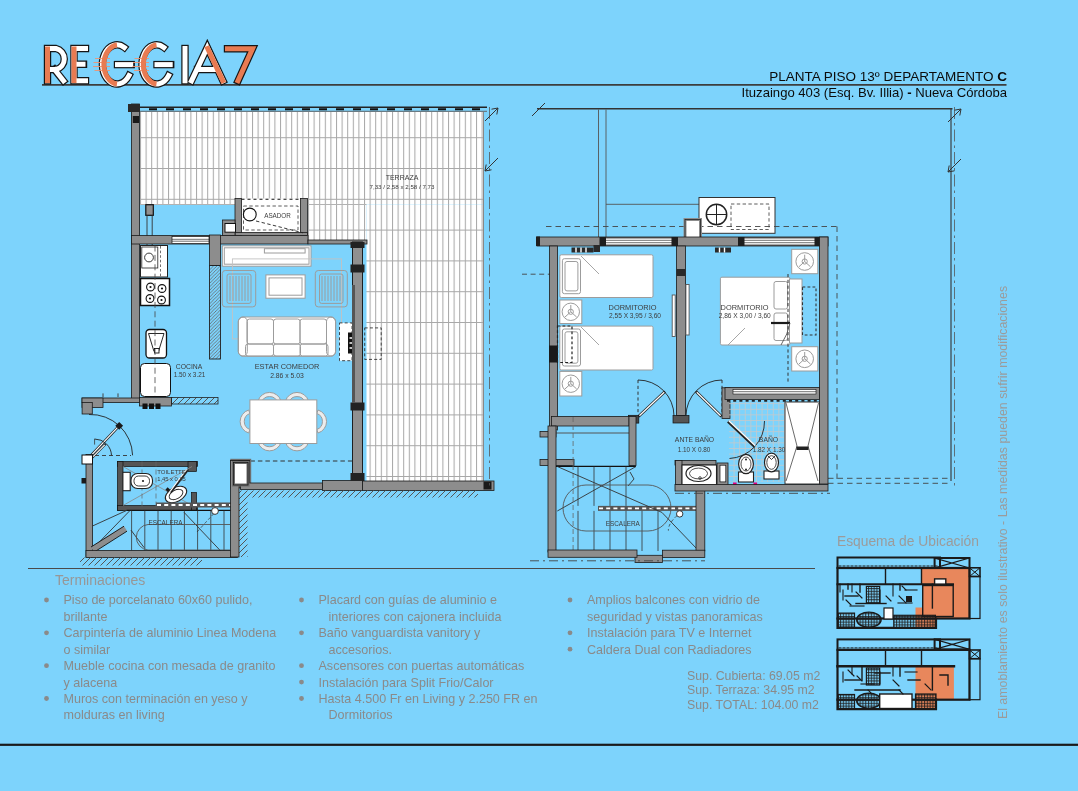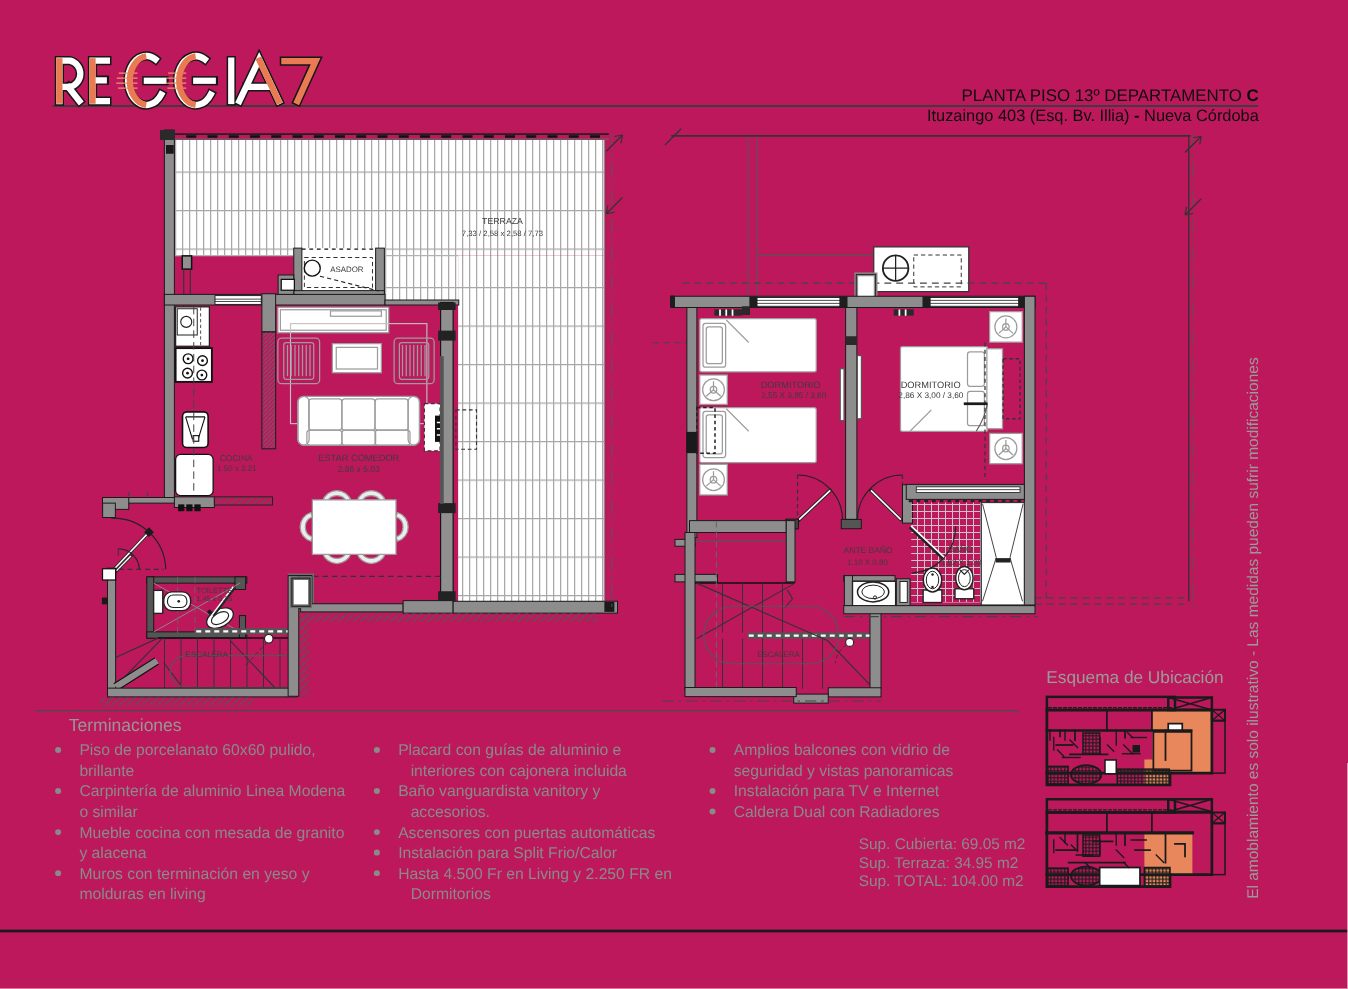--- a/index.html
+++ b/index.html
@@ -1,16 +1,16 @@
 <!DOCTYPE html>
 <html><head>
 <meta charset="utf-8">
 <style>
 html,body{margin:0;padding:0;background:#fff;}
-#page{position:relative;width:1078px;height:791px;background:#be185d;overflow:hidden;font-family:"Liberation Sans",sans-serif;}
+#page{position:relative;width:1078px;height:791px;background:#7dd3fc;overflow:hidden;font-family:"Liberation Sans",sans-serif;}
 svg{position:absolute;left:0;top:0;}
 text{font-family:"Liberation Sans",sans-serif;}
 .w{fill:#8d8d8d;stroke:#1a1a1a;stroke-width:0.8;}
 .wd{fill:#555;stroke:#111;stroke-width:0.7;}
 .fu{fill:#fff;stroke:#9c9c9c;stroke-width:1;}
 .fu2{fill:none;stroke:#9c9c9c;stroke-width:1;}
 .lbl{fill:#3c3c3c;}
 </style>
 </head>
 <body>

